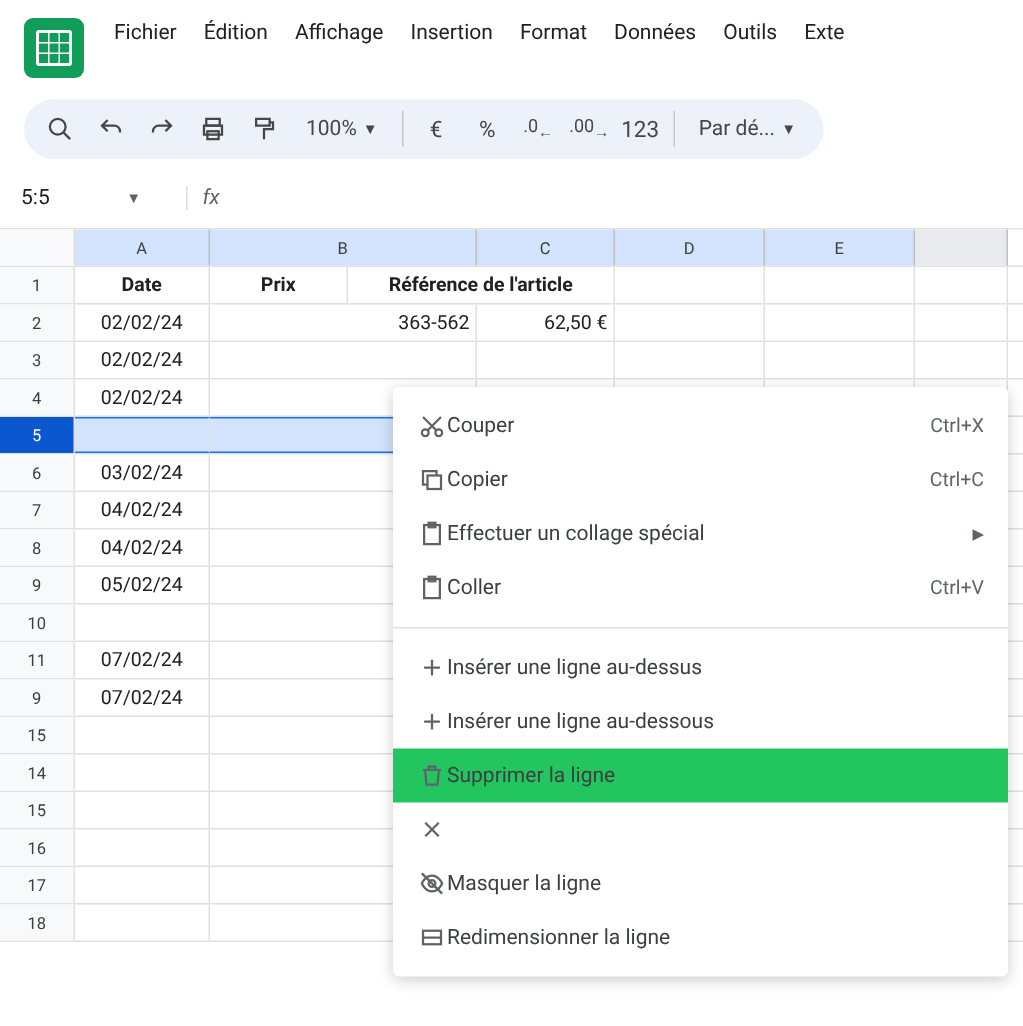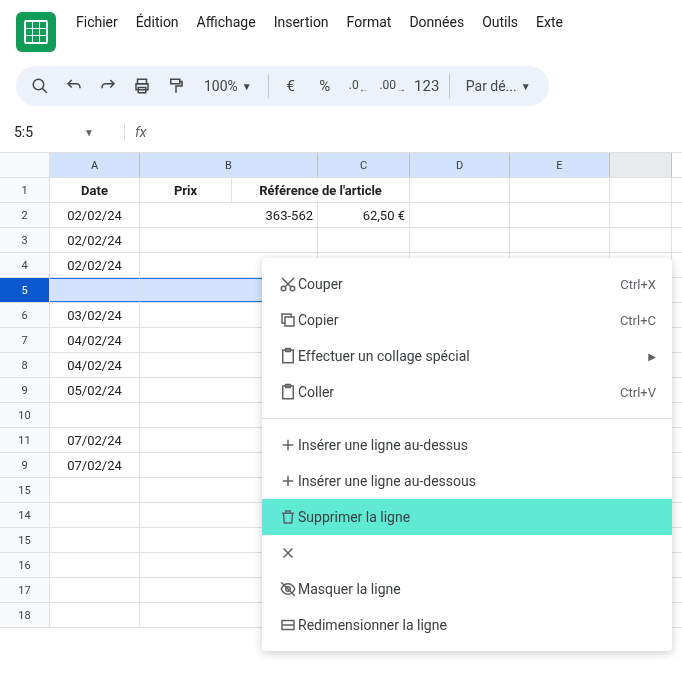--- a/index.html
+++ b/index.html
@@ -37,21 +37,21 @@
 .row.selected .row-h { background: #0b57d0; color: #fff; }
 .row.selected .cell { background: #d3e3fd; border-top: 1px solid #1a73e8; border-bottom: 1px solid #1a73e8; }
 .row.selected .cell:first-of-type { border: 2px solid #1a73e8; background: #fff; }
 .cell { border-right: 1px solid #e0e0e0; padding: 2px 4px; font-size: 13px; color: #202124; display: flex; align-items: center; overflow: hidden; white-space: nowrap; }
 .cell.bold { font-weight: 700; }
 .cell.center { justify-content: center; }
 .cell.right { justify-content: flex-end; }
 
 .context-menu { position: absolute; left: 262px; top: 258px; width: 410px; background: #fff; border-radius: 4px; box-shadow: 0 2px 10px rgba(0,0,0,0.2); padding: 8px 0; z-index: 100; }
 .ctx-item { display: flex; align-items: center; padding: 8px 16px; font-size: 14px; color: #3c4043; cursor: pointer; }
-.ctx-item:hover, .ctx-item.highlighted { background: #5eead4; }
+.ctx-item:hover, .ctx-item.highlighted { background: #22c55e; }
 .ctx-icon { width: 20px; height: 20px; display: flex; align-items: center; justify-content: center; color: #5f6368; }
 .ctx-label { flex: 1; }
 .ctx-shortcut { color: #5f6368; font-size: 13px; }
 .ctx-arrow { color: #5f6368; font-size: 10px; }
 .ctx-sep { height: 1px; background: #e0e0e0; margin: 8px 0; }
 
 svg { stroke: currentColor; fill: none; stroke-width: 2; }
 </style>
 </head>
 <body>

